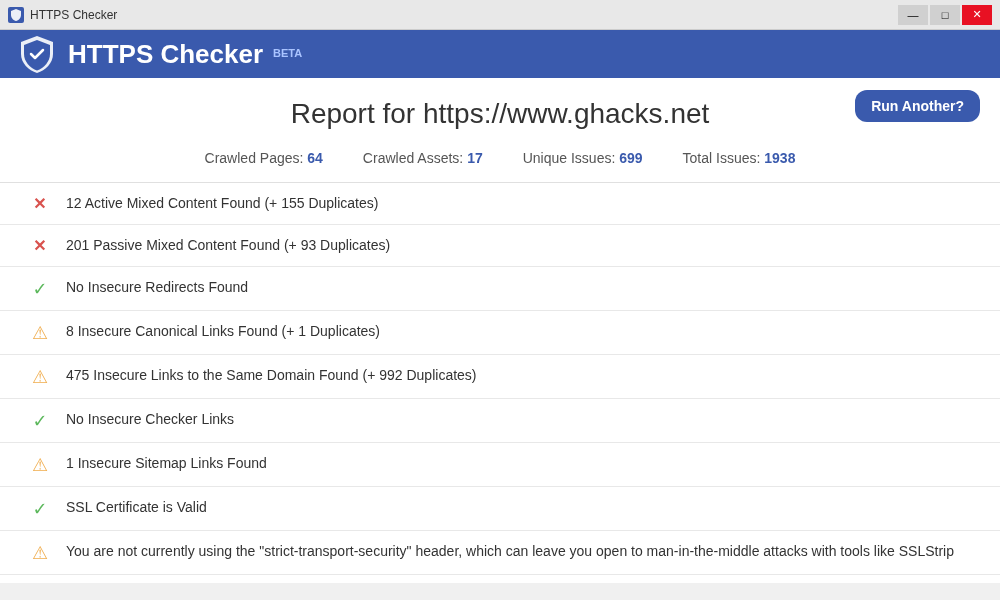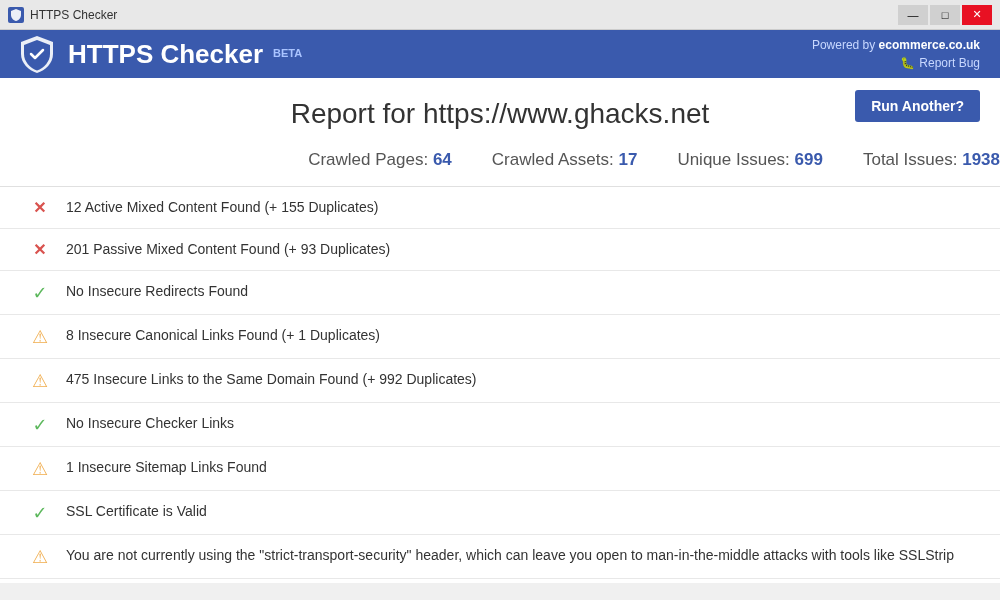--- a/index.html
+++ b/index.html
@@ -105,40 +105,40 @@
     .run-another-btn {
       position: absolute;
       top: 12px;
       right: 20px;
       background: #3a5aad;
       color: white;
       border: none;
       padding: 8px 16px;
       font-size: 14px;
       cursor: pointer;
-      border-radius: 3px;
+      border-radius: 12px;
       font-weight: bold;
     }
 
     .report-title {
       text-align: center;
       font-size: 28px;
       color: #333;
       padding: 20px 0 12px;
       font-weight: 300;
     }
 
     .stats-row {
       display: flex;
-      justify-content: flex-end;
+      justify-content: center;
       gap: 40px;
       padding: 8px 0 16px;
       border-bottom: 1px solid #e0e0e0;
       color: #555;
-      font-size: 17px;
+      font-size: 14px;
     }
     .stat-item strong {
       color: #3a5aad;
       font-weight: bold;
     }
 
     
     .issues-list {
       width: 100%;
     }
@@ -202,29 +202,20 @@
     <svg class="shield-icon" viewBox="0 0 42 42" fill="none">
       <path d="M21 3 L37 9 L37 21 C37 30 29.5 37.5 21 40 C12.5 37.5 5 30 5 21 L5 9 Z" fill="white" opacity="0.9"></path>
       <path d="M21 7 L34 12 L34 21 C34 28.5 28 35 21 37.5 C14 35 8 28.5 8 21 L8 12 Z" fill="#3a5aad"></path>
       <path d="M15 21 L19 25 L27 17" stroke="white" stroke-width="2.5" stroke-linecap="round" stroke-linejoin="round"></path>
     </svg>
     <div>
       <span class="header-title">HTTPS Checker</span>
       <span class="header-beta">BETA</span>
     </div>
   </div>
-  <div class="header-right">
-    <div class="powered-by">
-      <span>Powered by </span><a href="#">ecommerce.co.uk</a>
-    </div>
-    <div class="report-bug">
-      <span>🐛</span>
-      <span>Report Bug</span>
-    </div>
-  </div>
 </div>
 
 <div class="main-content">
   <button class="run-another-btn">Run Another?</button>
 
   <h1 class="report-title">Report for https://www.ghacks.net</h1>
 
   <div class="stats-row">
     <div class="stat-item">
       <span>Crawled Pages:</span> <strong>64</strong>

